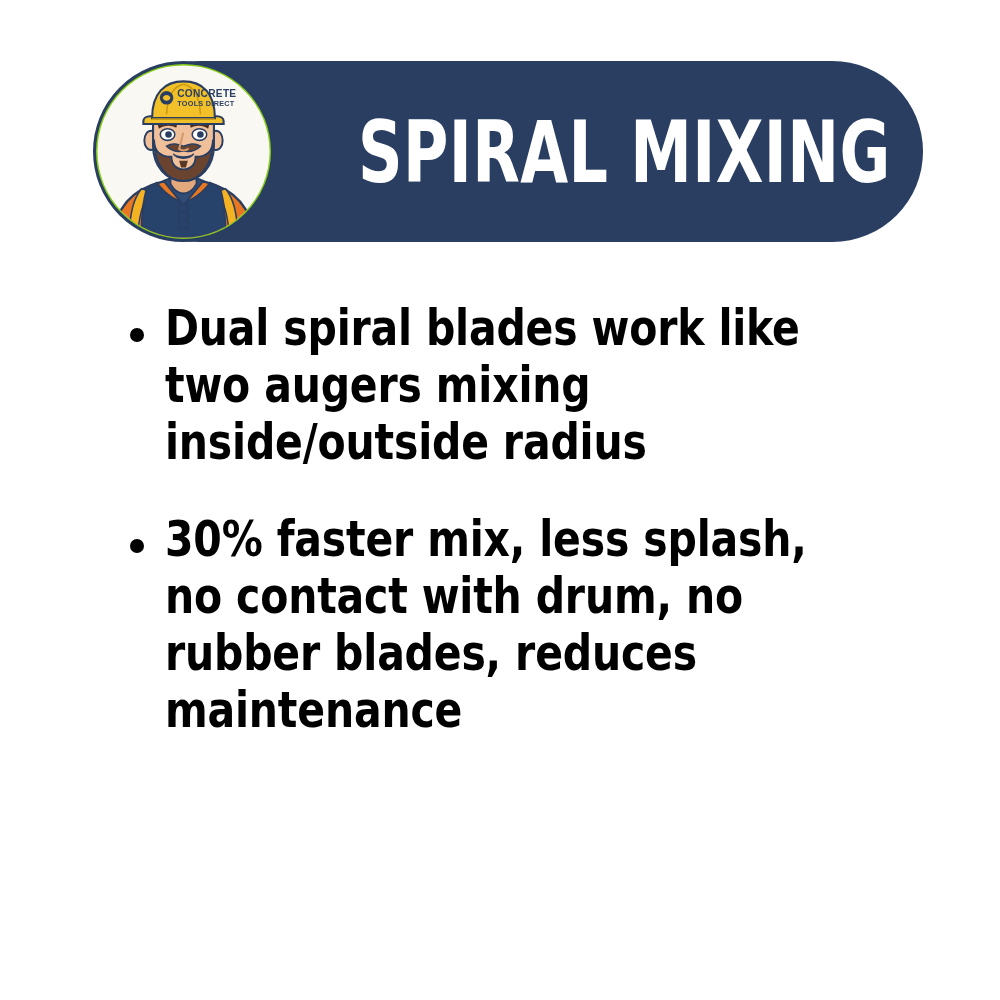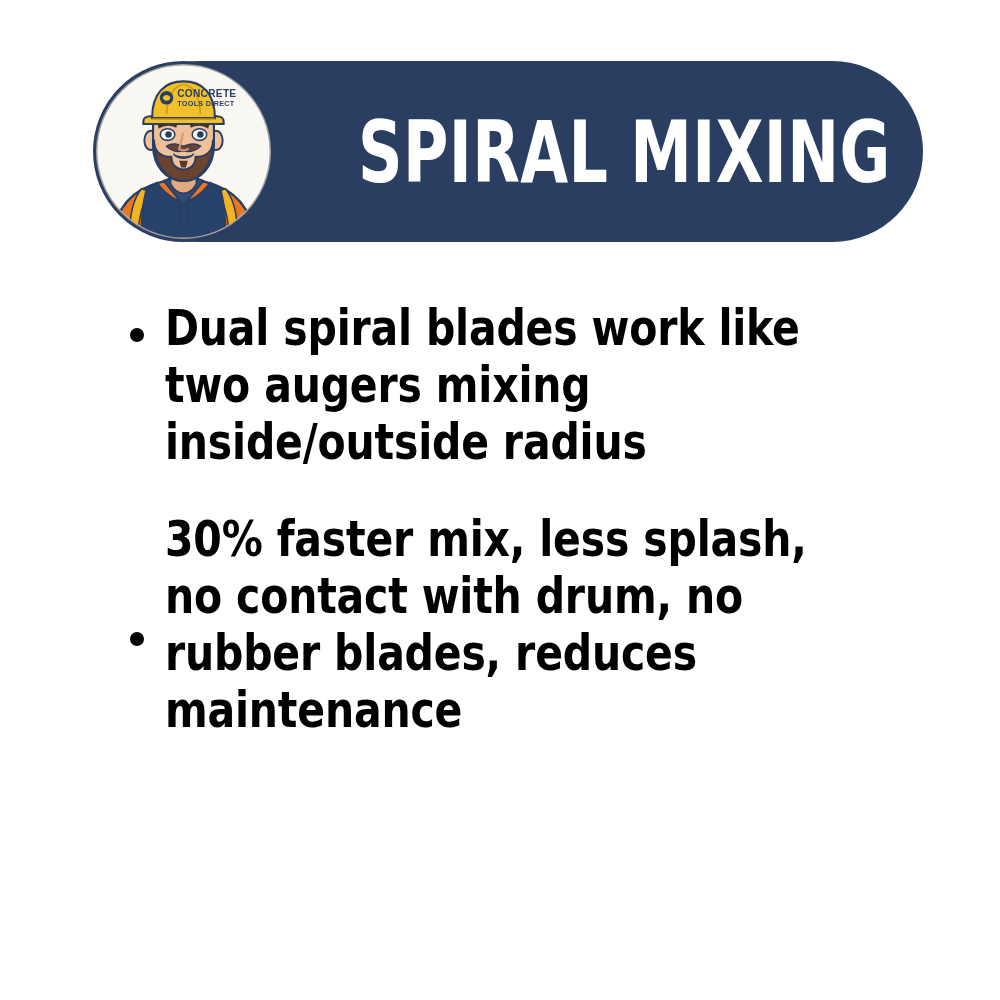--- a/index.html
+++ b/index.html
@@ -49,40 +49,40 @@
   }
 
   
   .avatar {
     position: absolute;
     left: 93px;
     top: 61px;
     width: 181px;
     height: 181px;
     border-radius: 50%;
-    background: #a3a3a3;
+    background: #84cc16;
     border: 3px solid #2A3E62;
     box-sizing: border-box;
     overflow: hidden;
   }
   .avatar svg { display: block; width: 100%; height: 100%; }
 
   
   .bullets {
     position: absolute;
     left: 130px;
     top: 300px;
     width: 760px;
   }
   .bullet-item {
     display: flex;
     align-items: flex-start;
     margin-bottom: 40px;
   }
-  .bullet-item:last-child { margin-bottom: 7px; align-items: center; }
+  .bullet-item:last-child { margin-bottom: 7px; }
   .bullet-dot {
     flex: 0 0 auto;
     width: 14px;
     height: 14px;
     border-radius: 50%;
     background: #000000;
     margin-top: 28px;
     margin-right: 21px;
   }
   .bullet-text {

